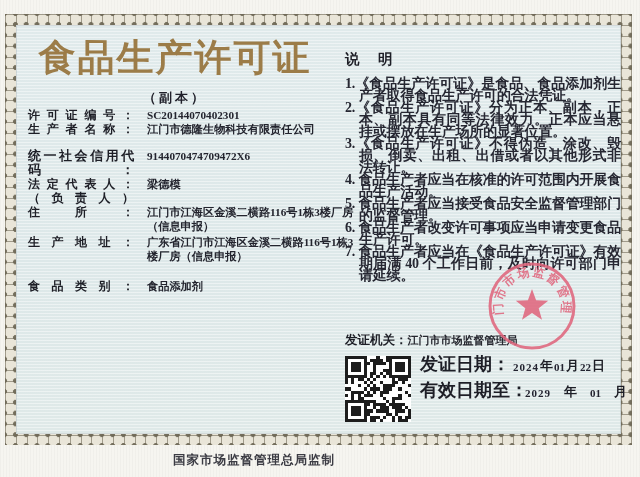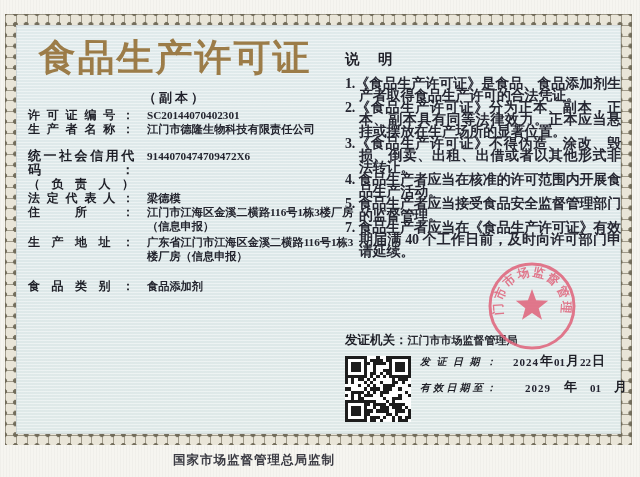--- a/index.html
+++ b/index.html
@@ -72,22 +72,22 @@
   }
   .authority-row{position:absolute;left:345px;top:330px;width:276px;white-space:nowrap;}
   .authority-label{font-size:12.5px;font-weight:bold;color:#1d1e26;}
   .authority-value{font-size:11px;font-weight:600;color:#26272f;}
   .qr{position:absolute;left:345px;top:356px;width:66px;height:66px;}
   .date-row{position:absolute;left:420px;width:210px;display:flex;align-items:baseline;white-space:nowrap;}
   .date-row.issue{top:352px;}
   .date-row.valid{top:378px;gap:12px;}
   .date-label{
     display:inline-block;width:76px;flex:0 0 76px;
-    font-size:10px;font-weight:bold;color:#1d1e26;
-    text-align:justify;text-align-last:justify;text-justify:inter-character;font-style:italic;
+    font-size:18px;font-weight:bold;color:#1d1e26;
+    text-align:justify;text-align-last:justify;text-justify:inter-character;
   }
   .date-num{font-size:11px;font-weight:600;color:#232330;position:relative;top:1px;}
   .date-num.year{margin-left:17px;letter-spacing:1px;}
   .date-unit{font-size:13px;font-weight:bold;color:#1d1e26;margin:0 1px;}
   .stamp{position:absolute;left:487px;top:261px;width:90px;height:90px;opacity:0.88;}
   .footer-line{
     position:absolute;left:0;top:452px;width:508px;text-align:center;
     font-size:12.5px;font-weight:bold;color:#3c3c44;letter-spacing:1px;
   }
 </style>
@@ -110,26 +110,26 @@
     </div>
     <div class="field-row">
       <span class="field-label">生产者名称：</span>
       <span class="field-value">江门市德隆生物科技有限责任公司</span>
     </div>
     <div class="field-row mt-group">
       <span class="field-label label-tight">统一社会信用代码：</span>
       <span class="field-value">9144070474709472X6</span>
     </div>
     <div class="field-row">
+      <span class="field-label">法定代表人：</span>
+      <span class="field-value">梁德模</span>
+    </div>
+    <div class="field-row">
       <span class="field-label">（负责人）</span>
       <span class="field-value"></span>
-    </div>
-    <div class="field-row">
-      <span class="field-label">法定代表人：</span>
-      <span class="field-value">梁德模</span>
     </div>
     <div class="field-row">
       <span class="field-label">住所：</span>
       <span class="field-value">江门市江海区金溪二横路116号1栋3楼厂房（信息申报）</span>
     </div>
     <div class="field-row mt-sm">
       <span class="field-label">生产地址：</span>
       <span class="field-value">广东省江门市江海区金溪二横路116号1栋3楼厂房（信息申报）</span>
     </div>
     <div class="field-row mt-lg">
@@ -139,20 +139,21 @@
   </div>
 
   <div class="notes">
     <div class="notes-heading">说　明</div>
     <div class="notes-list">
       <div class="note-item">1.《食品生产许可证》是食品、食品添加剂生产者取得食品生产许可的合法凭证。</div>
       <div class="note-item">2.《食品生产许可证》分为正本、副本，正本、副本具有同等法律效力。正本应当悬挂或摆放在生产场所的显著位置。</div>
       <div class="note-item">3.《食品生产许可证》不得伪造、涂改、毁损、倒卖、出租、出借或者以其他形式非法转让。</div>
       <div class="note-item">4. 食品生产者应当在核准的许可范围内开展食品生产活动。</div>
       <div class="note-item">5. 食品生产者应当接受食品安全监督管理部门的监督管理。</div>
+      <div class="note-item">6. 食品生产者改变许可事项应当申请变更食品生产许可。</div>
       <div class="note-item">7. 食品生产者应当在《食品生产许可证》有效期届满 40 个工作日前，及时向许可部门申请延续。</div>
     </div>
   </div>
 
   <div class="authority-row">
     <span class="authority-label">发证机关：</span><span class="authority-value">江门市市场监督管理局</span>
   </div>
 
   <div class="qr"><svg xmlns="http://www.w3.org/2000/svg" width="66" height="66" viewBox="0 0 21 21" shape-rendering="crispEdges">
         <rect width="21" height="21" fill="#ffffff"></rect>

